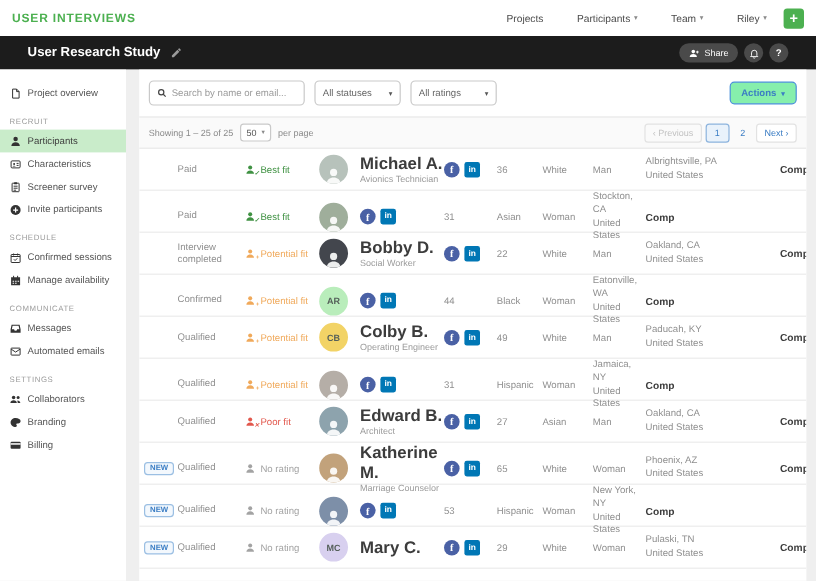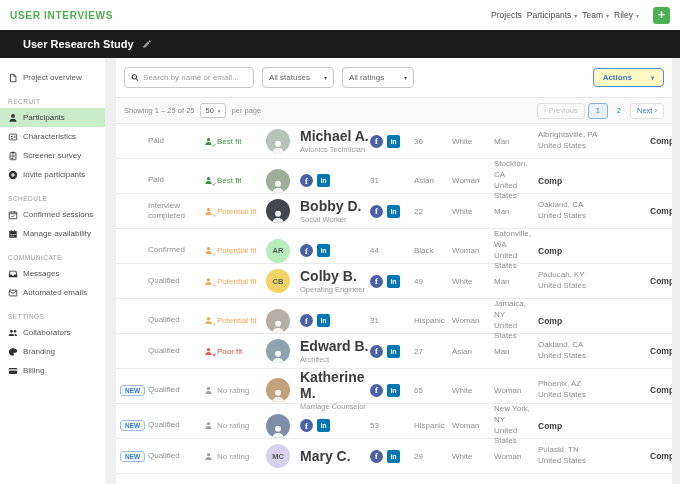--- a/index.html
+++ b/index.html
@@ -2,21 +2,21 @@
 <html><head>
 <meta charset="utf-8">
 <style>
   * { margin:0; padding:0; box-sizing:border-box; }
   html,body { width:680px; height:484px; overflow:hidden; background:#efefef;
               font-family:"Liberation Sans", sans-serif; }
 
   
   .topnav { height:30px; background:#fff; display:flex; align-items:center; padding:0 10px; }
   .logo { font-size:10px; font-weight:bold; letter-spacing:.7px; color:#4cb050; }
-  .topnav-links { margin-left:auto; display:flex; align-items:center; gap:5px; }
+  .topnav-links { margin-left:auto; display:flex; align-items:center; gap:28px; }
   .nav-link { font-size:8.5px; color:#4a4a4a; display:flex; align-items:center; gap:3px; cursor:pointer; }
   .nav-caret { font-size:6px; color:#8a8a8a; }
   .add-btn { width:17px; height:17px; border-radius:3px; background:#4cb050; color:#fff;
              display:flex; align-items:center; justify-content:center; font-size:12px; font-weight:bold; }
 
   
   .project-header { height:28px; background:#1c1c1c; display:flex; align-items:center; padding:0 23px; }
   .project-title { color:#fff; font-size:11px; font-weight:bold; }
   .pencil-btn { width:10px; height:10px; color:#9a9a9a; margin-left:8px; }
   .pencil-btn svg { width:100%; height:100%; display:block; }
@@ -46,23 +46,23 @@
                 display:flex; align-items:center; gap:4px; padding:0 6px; background:#fff; }
   .search-box .icn { width:9px; height:9px; color:#444; display:inline-flex; }
   .search-box .icn svg { width:100%; height:100%; }
   .search-box input { border:none; outline:none; width:100%; font-size:8px; color:#555;
                       font-family:"Liberation Sans", sans-serif; }
   .search-box input::placeholder { color:#9b9b9b; }
   .select { width:72px; height:21px; border:1px solid #c9c9c9; border-radius:4px; background:#fff;
             display:flex; align-items:center; justify-content:space-between; padding:0 6px;
             font-size:8px; color:#666; cursor:pointer; }
   .select .nav-caret { color:#555; }
-  .actions-btn { margin-left:auto; border:1px solid #4a90d9; border-radius:4px; background:#fef9c3;
+  .actions-btn { margin-left:auto; border:1px solid #4a90d9; border-radius:4px; background:#86efac;
                  color:#3b7dc4; font-size:8px; font-weight:bold; padding:4px 9px;
-                 display:flex; align-items:center; gap:19px; cursor:pointer; }
+                 display:flex; align-items:center; gap:4px; cursor:pointer; }
   .actions-btn .nav-caret { color:#3b7dc4; }
 
   
   .pagebar { height:27px; background:#fafafa; border-top:1px solid #e8e8e8; border-bottom:1px solid #e8e8e8;
              display:flex; align-items:center; gap:6px; padding:0 8px; font-size:7.5px; color:#8a8a8a; }
   .perpage { height:15px; border:1px solid #c9c9c9; border-radius:3px; background:#fff; color:#555;
              display:flex; align-items:center; gap:4px; padding:0 4px; font-size:7.5px; cursor:pointer; }
   .perpage .nav-caret { font-size:5.5px; }
   .pager { margin-left:auto; display:flex; align-items:center; gap:3px; }
   .pg { font-size:7.5px; border-radius:3px; padding:2.5px 6px; cursor:pointer; }
@@ -125,20 +125,41 @@
   <div class="add-btn" style="margin-left:14px">+</div>
 </div>
 
 <div class="project-header">
   <span class="project-title">User Research Study</span>
   <span class="pencil-btn">
       <svg viewBox="0 0 24 24" fill="currentColor">
         <path d="M3 17.2V21h3.8L17.9 9.9l-3.8-3.8L3 17.2zM20.7 7.1c.4-.4.4-1 0-1.4l-2.4-2.4c-.4-.4-1-.4-1.4 0l-1.8 1.8 3.8 3.8 1.8-1.8z"></path>
       </svg>
     </span>
+  <div class="header-actions">
+    <div class="share-btn">
+      <span style="display:inline-flex">
+          <svg viewBox="0 0 24 24" fill="currentColor">
+            <circle cx="10" cy="8" r="4"></circle>
+            <path d="M2 20c0-4 3.6-6.5 8-6.5s8 2.5 8 6.5z"></path>
+            <path d="M18 6h2v2h2v2h-2v2h-2v-2h-2V8h2z"></path>
+          </svg>
+        </span>
+      <span>Share</span>
+    </div>
+    <div class="hdr-circle">
+      <span style="display:inline-flex">
+          <svg viewBox="0 0 24 24" fill="none" stroke="currentColor" stroke-width="2">
+            <path d="M6 17v-6a6 6 0 0 1 12 0v6l2 2H4z"></path>
+            <path d="M10 21a2 2 0 0 0 4 0"></path>
+          </svg>
+        </span>
+    </div>
+    <div class="hdr-circle">?</div>
+  </div>
 </div>
 
 <div class="layout">
 
   <div class="sidebar">
       <div class="side-item">
         <span class="icn">
           <svg viewBox="0 0 24 24" fill="none" stroke="currentColor" stroke-width="2">
             <path d="M6 3h8l5 5v13H6z"></path>
             <path d="M14 3v5h5"></path>

